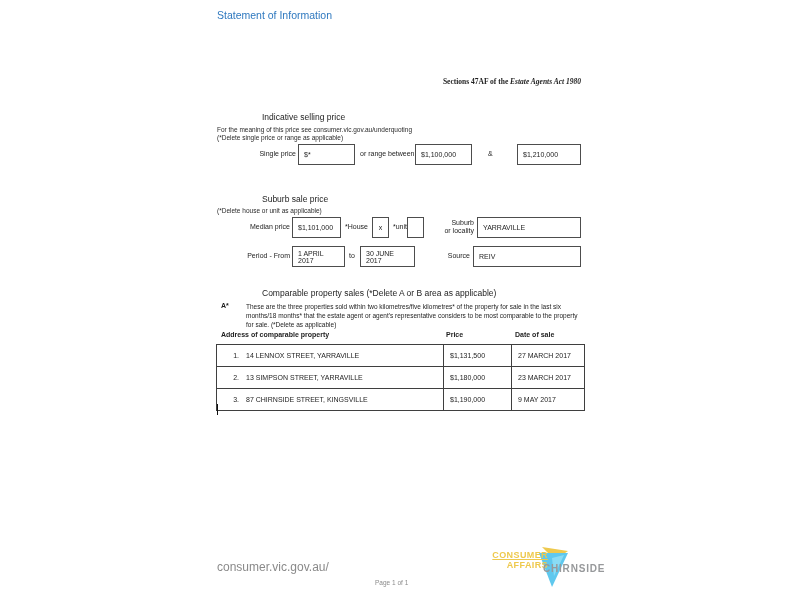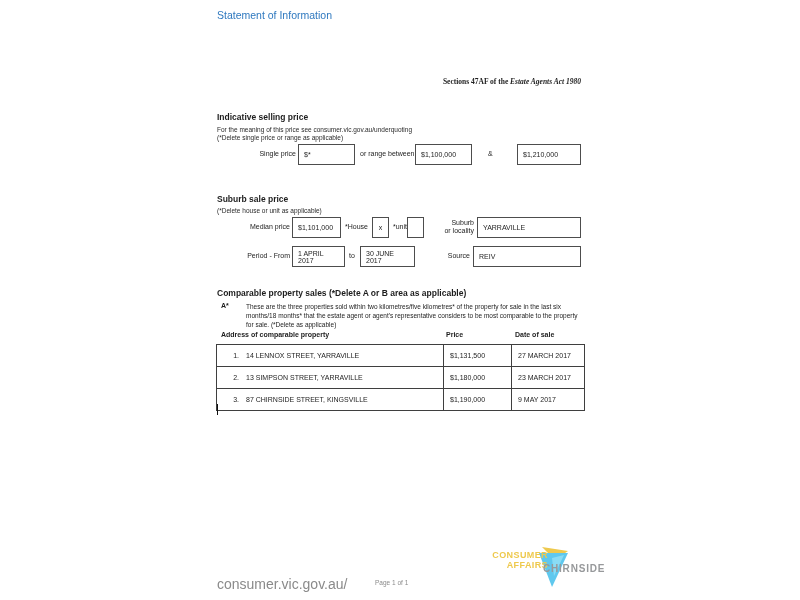--- a/index.html
+++ b/index.html
@@ -8,21 +8,21 @@
   .page { position:relative; width:800px; height:600px; background:#fff; }
   .abs { position:absolute; }
 
   .eyebrow { left:217px; top:9px; font-size:10.5px; color:#2e78bf; }
   .doc-title { left:217px; top:21px; width:372px; font-size:14px; font-weight:bold;
                color:#2e78bf; line-height:17px; }
   .section-ref { left:217px; top:77px; width:364px; text-align:right;
                  font-size:7.5px; font-weight:bold;font-family:Liberation Serif, serif; }
   .section-ref .act { font-style:italic; }
 
-  .h2 { font-size:8.5px; font-weight:bold; }
+  .h2 { font-size:8.5px; font-weight:normal;margin-left:45px; }
   .small { font-size:6.5px; line-height:8.5px; color:#2a2a2a; }
   .lbl { font-size:7px; color:#1d1d1d; }
 
   .row { position:absolute; left:217px; width:368px; height:22px; }
   .row .lbl { position:absolute; top:6px; }
   .fbox { position:absolute; top:0; height:21px; border:1px solid #4d4d4d;
           background:#fff; font-size:7px; display:flex; align-items:center;
           padding:0 5px; }
 
   .clause-marker { left:221px; top:302px; font-size:7px; font-weight:bold; }
@@ -34,27 +34,27 @@
                border-collapse:collapse; table-layout:fixed; }
   table.comp td { border:1px solid #3f3f3f; height:22px; font-size:7px;
                   padding:0 0 0 6px; vertical-align:middle; background:#fff; }
   td.c-addr { width:227px; }
   td.c-price { width:68px; }
   td.c-date { width:73px; }
   .rownum { display:inline-block; width:16px; text-align:right; margin-right:7px; }
 
   .cursor { left:217px; top:404px; width:1px; height:11px; background:#111; }
 
-  .footer-url { left:217px; top:576px; font-size:14px; color:#8a8a8a; }
+  .footer-url { left:217px; top:560px; font-size:12px; color:#8a8a8a; }
   .footer-page { left:375px; top:579px; font-size:6.5px; color:#8a8a8a; }
 
   .logo { left:480px; top:545px; width:112px; height:44px; }
   .logo-line { position:absolute; width:68px; text-align:right; font-weight:bold;
                letter-spacing:0.4px; font-size:9px; color:#eec94d; }
-  .logo-l1 { top:5px; left:0; }
+  .logo-l1 { top:5px; left:0;text-decoration:underline; }
   .logo-l2 { top:15px; left:0; }
   .logo-victoria { position:absolute; left:63px; top:18px; font-size:10px;
                    font-weight:bold; letter-spacing:0.8px; color:#97999b; }
   .logo-tri { position:absolute; left:58px; top:1px; }
 </style>
 </head>
 <body>
 
 <div class="page">
 

